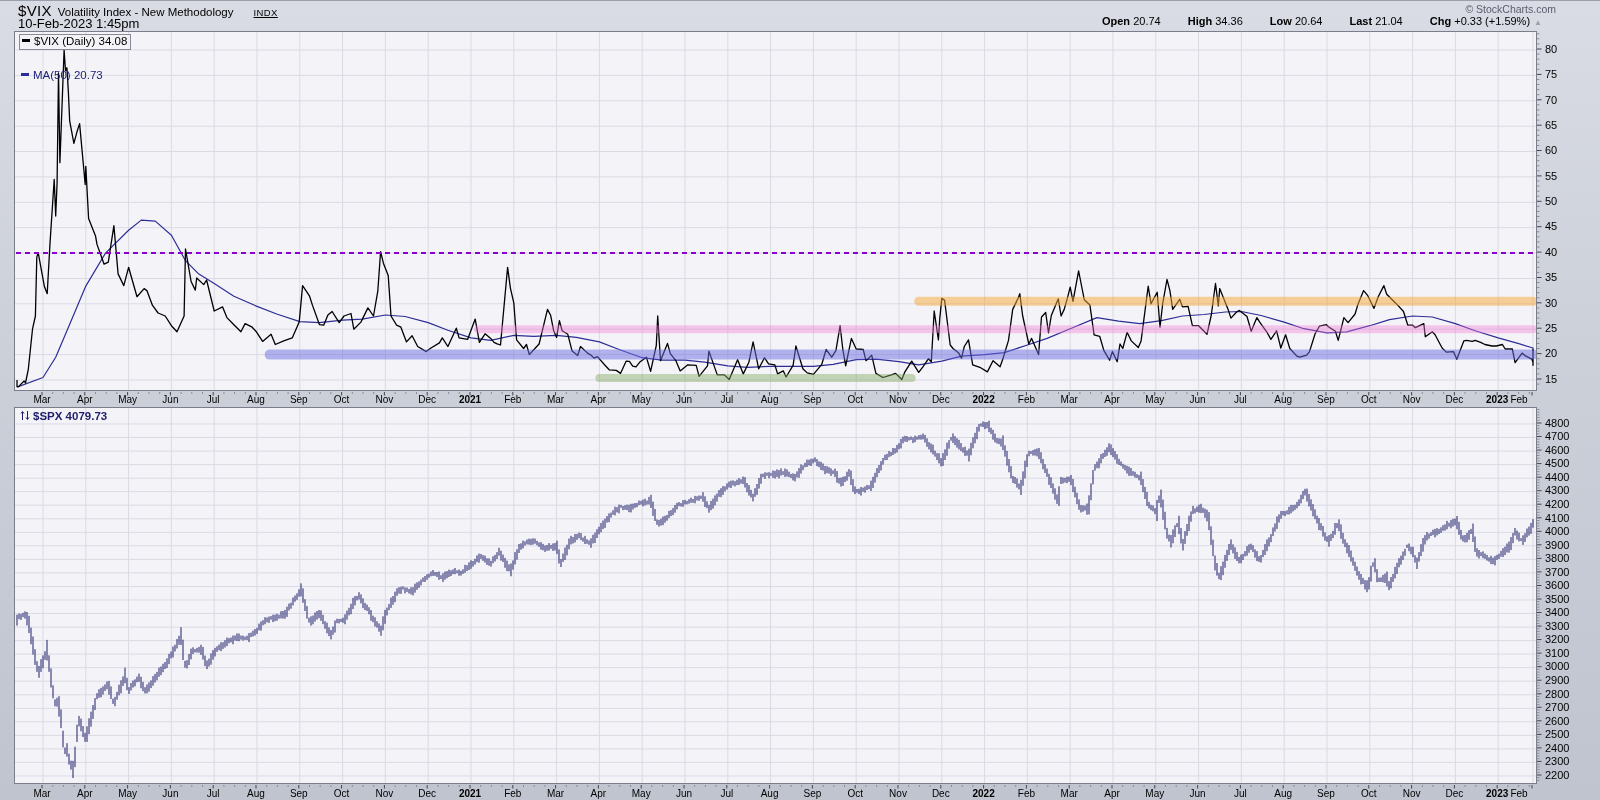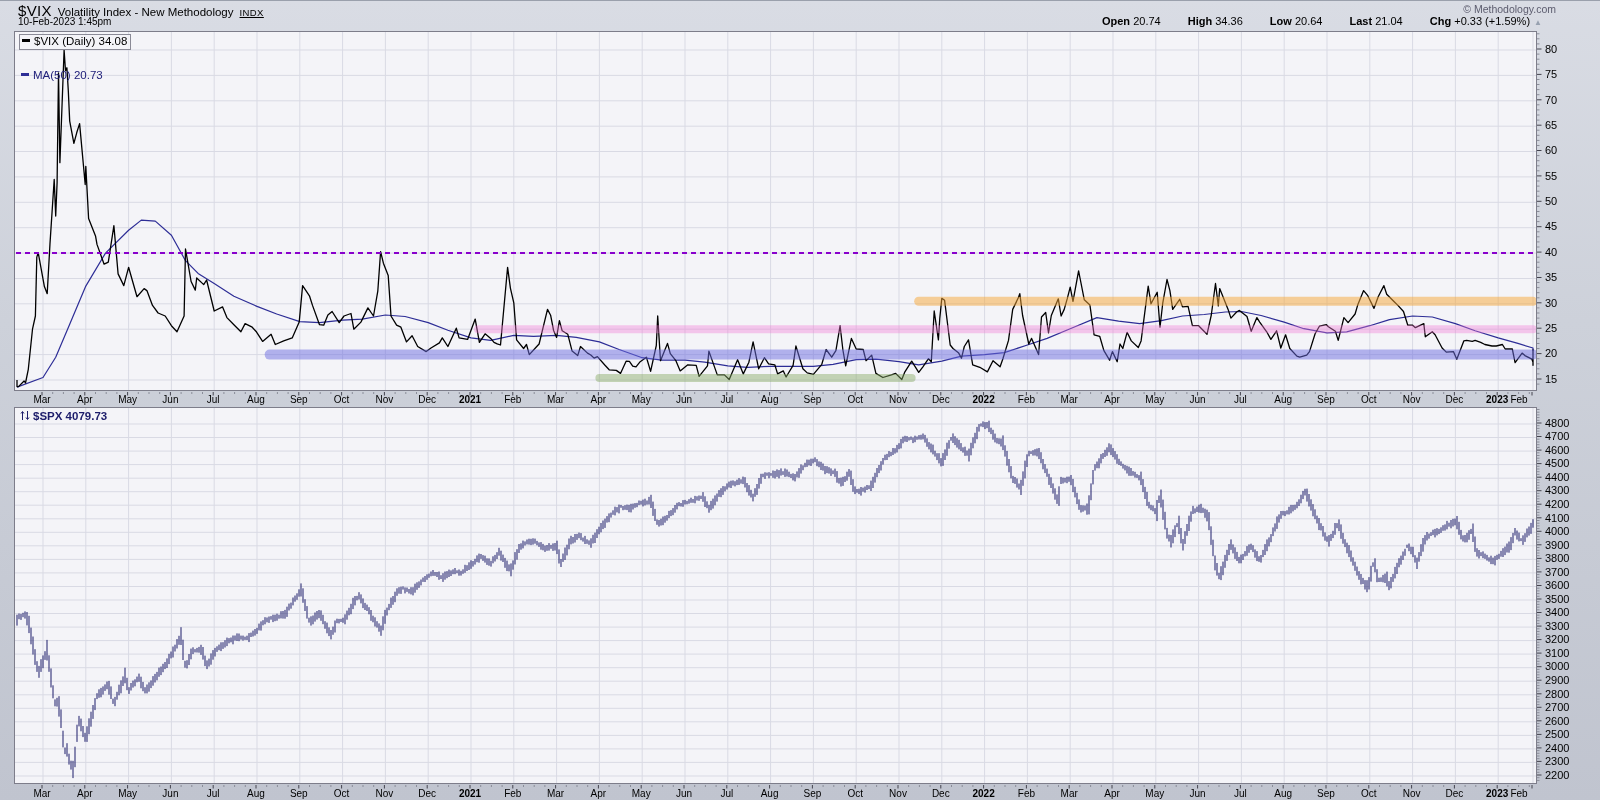--- a/index.html
+++ b/index.html
@@ -3,22 +3,22 @@
 <meta charset="utf-8">
 <style>
   html,body{margin:0;padding:0;}
   #page{position:relative;width:1600px;height:800px;overflow:hidden;
         background:linear-gradient(180deg,#d9dce4 0%,#cdd1da 40%,#c0c4cf 100%);
         font-family:"Liberation Sans","DejaVu Sans",sans-serif;color:#000;
         border-top:1px solid #9aa0ac;border-bottom:1px solid #9aa0ac;}
   .hdr-line1{position:absolute;left:18px;top:1px;white-space:nowrap;}
   .sym{font-size:15px;font-weight:normal;letter-spacing:.3px;}
   .title{font-size:11.5px;margin-left:6px;}
-  .exch{font-size:9.5px;margin-left:6px;letter-spacing:.4px;text-decoration:underline;}
-  .hdr-line2{position:absolute;left:18px;top:15px;font-size:10px;}
+  .exch{font-size:9.5px;margin-left:20px;letter-spacing:.4px;text-decoration:underline;}
+  .hdr-line2{position:absolute;left:18px;top:15px;font-size:13px;}
   .credit{position:absolute;top:2px;right:44px;font-size:10.5px;color:#5c5c6e;}
   .quote{position:absolute;top:14px;right:58px;font-size:11px;white-space:nowrap;}
   .quote b{margin-left:24px;}
   .quote .tri{color:#97a1b0;font-size:8px;margin-left:4px;}
   .panel{position:absolute;background:#f4f4f8;border:1px solid #7d7d8a;box-sizing:border-box;}
   #vix-panel{left:14px;top:30px;width:1523px;height:360px;}
   #spx-panel{left:14px;top:406px;width:1523px;height:377px;}
   .xstrip{position:absolute;left:14px;width:1523px;}
   #xaxis-mid{top:391px;height:14px;}
   #xaxis-bot{top:784px;height:15px;}
@@ -35,21 +35,21 @@
 </style>
 </head>
 <body>
 
 <div id="page">
 
   <div class="hdr-line1">
     <span class="sym">$VIX</span><span class="title">Volatility Index - New Methodology</span><span class="exch">INDX</span>
   </div>
   <div class="hdr-line2">10-Feb-2023 1:45pm</div>
-  <div class="credit">© Methodology.com</div>
+  <div class="credit">© StockCharts.com</div>
 
   <div class="quote">
     <b>Open</b> <span>20.74</span>
     <b>High</b> <span>34.36</span>
     <b>Low</b> <span>20.64</span>
     <b>Last</b> <span>21.04</span>
     <b>Chg</b> <span>+0.33 (+1.59%)</span><span class="tri">▲</span>
   </div>
 
   <div id="vix-panel" class="panel">

